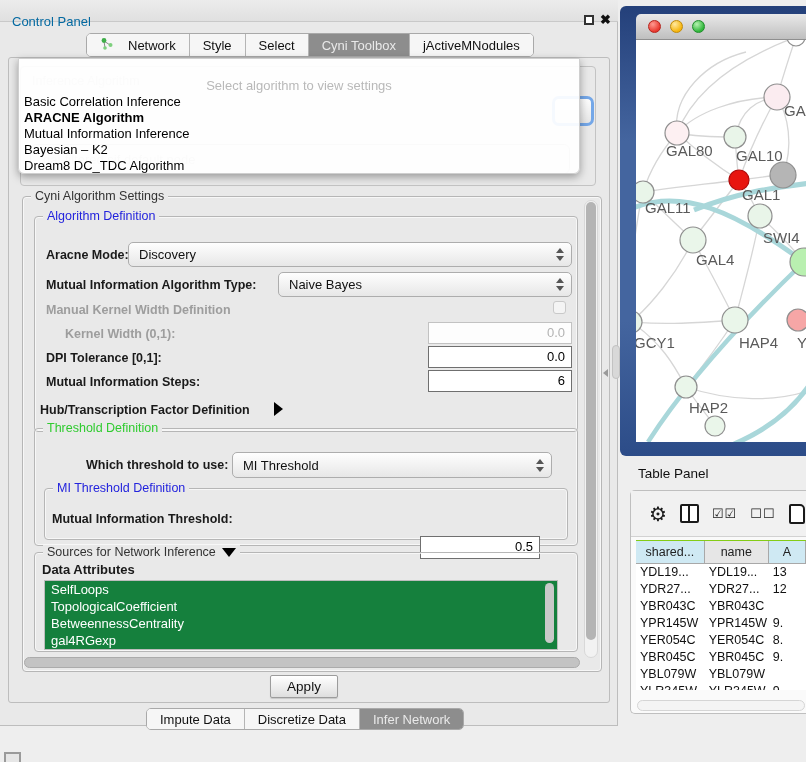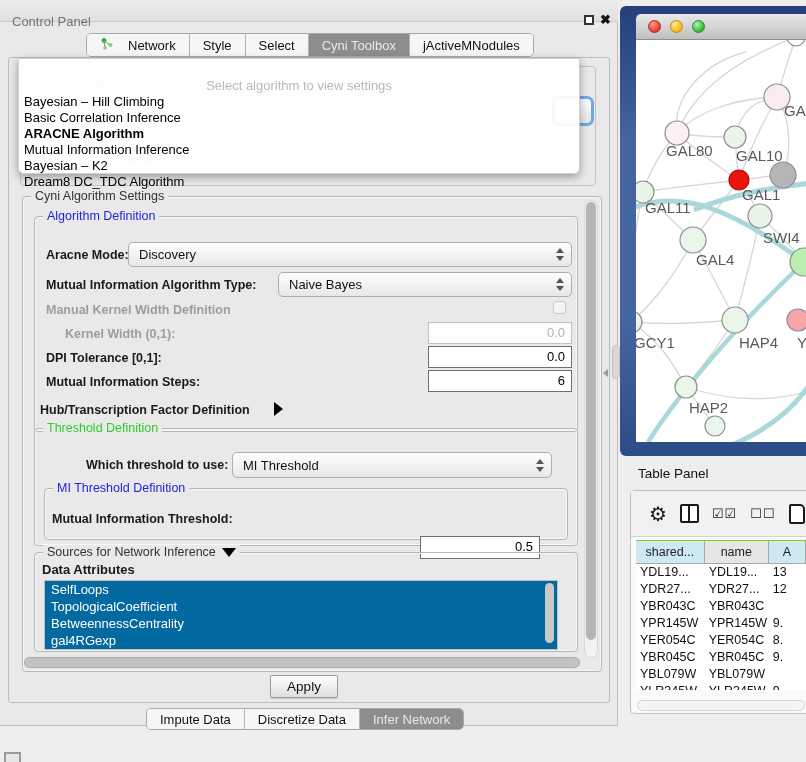--- a/index.html
+++ b/index.html
@@ -6,21 +6,21 @@
   html,body { width:806px; height:762px; }
   body { position:relative; overflow:hidden; background:#eeeeee;
          font-family:"Liberation Sans", sans-serif; color:#222; }
   .abs { position:absolute; }
 
   
   .cp-window { left:0; top:10; width:618px; height:726px; background:#e9e9e9;
                border:1px solid #bdbdbd; border-left:none; }
   .cp-titlebar { left:0; top:10; width:618px; height:22px;
                  background:linear-gradient(#ececec,#e0e0e0); border-bottom:1px solid #c9c9c9; }
-  .cp-title { left:12px; top:14px; font-size:13px; color:#737373; }
+  .cp-title { left:12px; top:14px; font-size:13px; color:#0369a1; }
   .float-icon { left:584px; top:15px; width:10px; height:10px; border:2px solid #333; background:#fff; }
   .close-icon { left:600px; top:12px; font-size:13px; font-weight:bold; color:#111; }
 
   
   .tabbar { left:86px; top:33px; height:24px; display:flex; background:#f6f6f6;
             border:1px solid #a9a9a9; border-radius:5px; overflow:hidden; }
   .tab { display:flex; align-items:center; gap:14px; padding:0 13px; font-size:13px;
          border-right:1px solid #b5b5b5; color:#111; background:#f6f6f6; white-space:nowrap; }
   .tab:last-child { border-right:none; }
   .tab.selected { background:#8d8d8d; color:#e9e9e9; }
@@ -67,21 +67,21 @@
            text-align:right; padding-right:6px; line-height:20px; }
   .field.dis { border:1px solid #c2c2c2; color:#b3b3b3; background:#fdfdfd; }
 
   .checkbox-dis { width:13px; height:13px; border:1px solid #c9c9c9; border-radius:3px; background:#f4f4f4; }
 
   .vscroll-track { background:#f2f2f2; border:1px solid #d8d8d8; border-radius:7px; }
   .scroll-thumb  { background:#b4b4b4; border-radius:6px; }
   .hscroll-thumb { background:#c3c3c3; border-radius:6px; border:1px solid #ababab; }
 
   .list-box { background:#fff; border:1px solid #bdbdbd; overflow:hidden; }
-  .list-item { height:17px; line-height:17px; font-size:13px; color:#fff; background:#0369a1; padding-left:6px; }
+  .list-item { height:17px; line-height:17px; font-size:13px; color:#fff; background:#15803d; padding-left:6px; }
 
   .apply-btn { left:270px; top:675px; width:68px; height:23px; border:1px solid #9c9c9c; border-radius:2px;
                background:linear-gradient(#ffffff,#dedede); font-size:13.5px; color:#111;
                text-align:center; line-height:21px; box-shadow:0 1px 1px rgba(0,0,0,0.15); }
 
   .bottom-tabbar { left:146px; top:708px; height:22px; display:flex; background:#f6f6f6;
                    border:1px solid #a9a9a9; border-radius:5px; overflow:hidden; z-index:5; }
 
   
   .net-frame { left:620px; top:6px; width:186px; height:450px;
@@ -161,21 +161,20 @@
 
 <div class="abs content-panel"></div>
 
 <div class="abs ghost-group"></div>
 <div class="abs ghost-label">Inference Algorithm</div>
 <div class="abs ghost-combo"></div>
 <div class="abs ghost-field">gal-filtered sif default node</div>
 
 <div class="abs popup">
   <div class="popup-prompt">Select algorithm to view settings</div>
-  <div class="popup-item">Bayesian – Hill Climbing</div>
   <div class="popup-item">Basic Correlation Inference</div>
   <div class="popup-item bold">ARACNE Algorithm</div>
   <div class="popup-item">Mutual Information Inference</div>
   <div class="popup-item">Bayesian – K2</div>
   <div class="popup-item">Dream8 DC_TDC Algorithm</div>
 </div>
 
 <div class="abs groupbox" style="left:22px; top:196px; width:580px; height:476px;">
   <span class="group-title">Cyni Algorithm Settings</span>
 </div>

